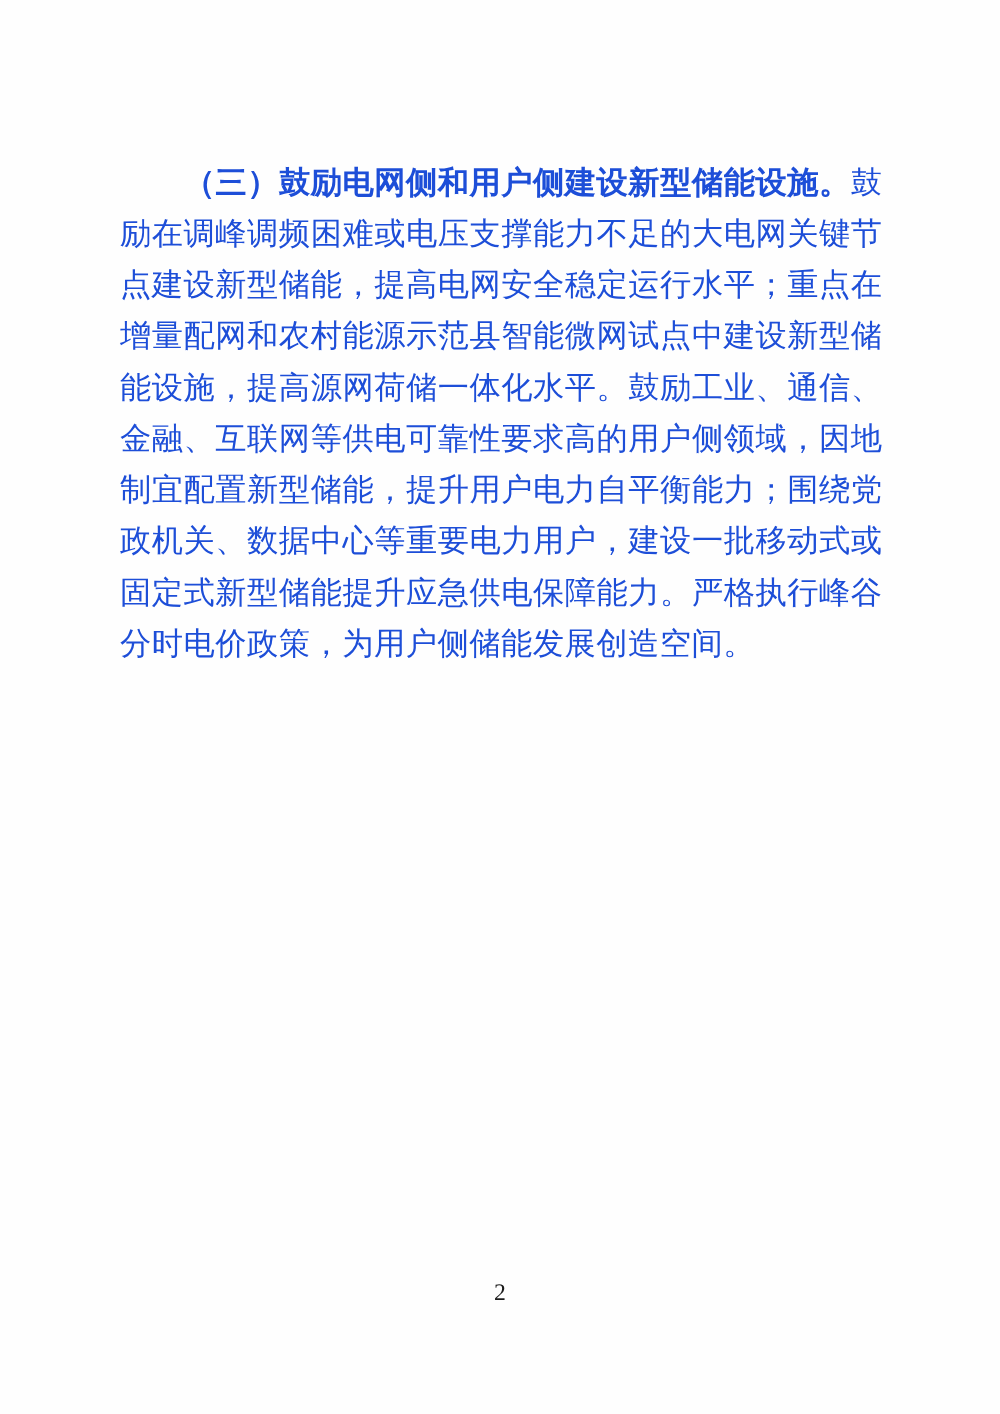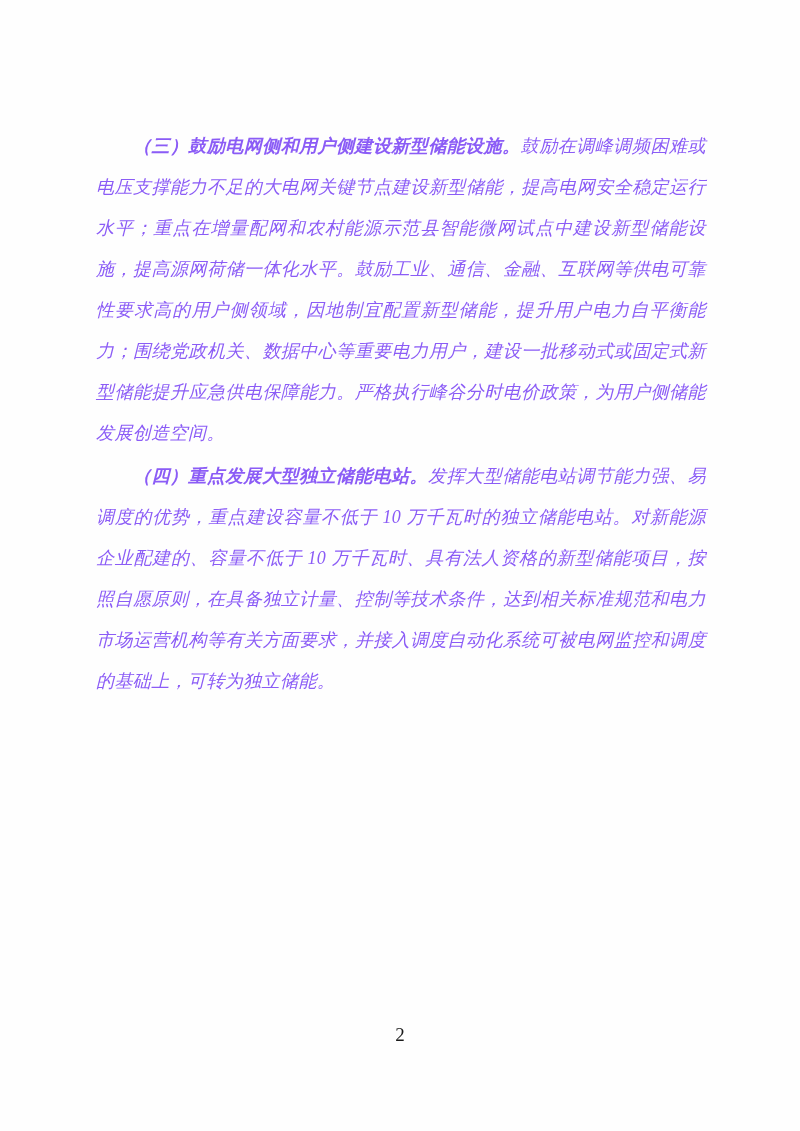--- a/index.html
+++ b/index.html
@@ -19,28 +19,27 @@
     overflow: hidden;
     box-sizing: border-box;
   }
   .content {
     position: absolute;
     left: 96px;
     top: 126px;
     width: 610px;
   }
   .para {
-    font-size: 18px;
+    font-size: 25px;
     line-height: 41px;
     letter-spacing: 0.4px;
     text-align: justify;
     text-justify: inter-ideograph;
     margin: 0 0 2px 0;
-    color: #8b5cf6;
-    font-style: italic;
+    color: #1d4ed8;
   }
   .para .indent {
     display: inline;
   }
   .lead {
     font-weight: bold;
     letter-spacing: 0.3px;
   }
   .page-number {
     position: absolute;
@@ -57,22 +56,19 @@
 <body>
 
 <div class="page">
 
   <div class="content">
 
     <p class="para">
       <span class="indent">  </span><span class="lead">（三）鼓励电网侧和用户侧建设新型储能设施。</span><span>鼓励在调峰调频困难或电压支撑能力不足的大电网关键节点建设新型储能，提高电网安全稳定运行水平；重点在增量配网和农村能源示范县智能微网试点中建设新型储能设施，提高源网荷储一体化水平。鼓励工业、通信、金融、互联网等供电可靠性要求高的用户侧领域，因地制宜配置新型储能，提升用户电力自平衡能力；围绕党政机关、数据中心等重要电力用户，建设一批移动式或固定式新型储能提升应急供电保障能力。严格执行峰谷分时电价政策，为用户侧储能发展创造空间。</span>
     </p>
 
-    <p class="para">
-      <span class="indent">  </span><span class="lead">（四）重点发展大型独立储能电站。</span><span>发挥大型储能电站调节能力强、易调度的优势，重点建设容量不低于 10 万千瓦时的独立储能电站。对新能源企业配建的、容量不低于 10 万千瓦时、具有法人资格的新型储能项目，按照自愿原则，在具备独立计量、控制等技术条件，达到相关标准规范和电力市场运营机构等有关方面要求，并接入调度自动化系统可被电网监控和调度的基础上，可转为独立储能。</span>
-    </p>
 
 
   </div>
 
   <div class="page-number">2</div>
 
 </div>
 
 </body></html>

